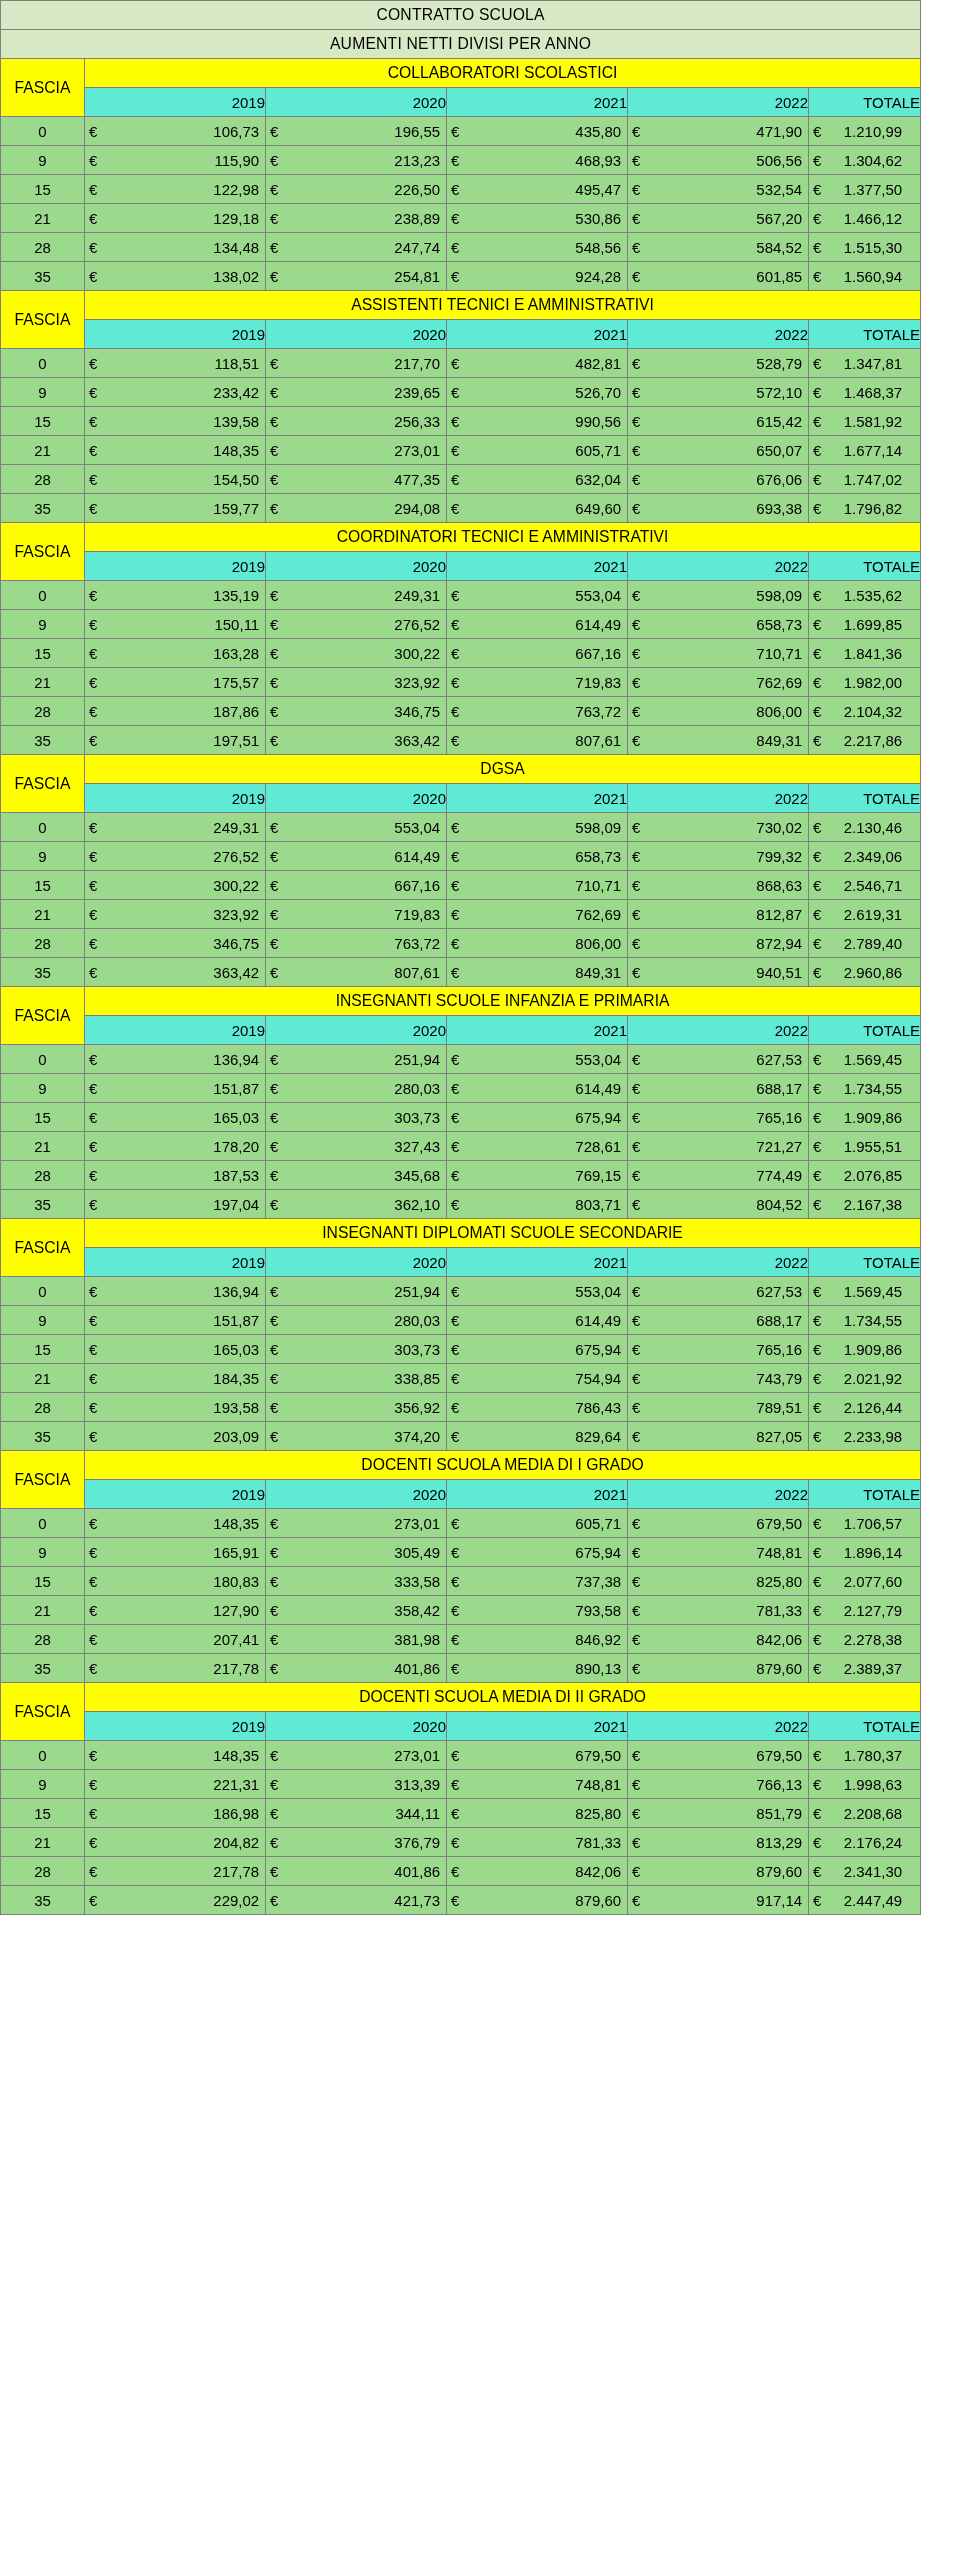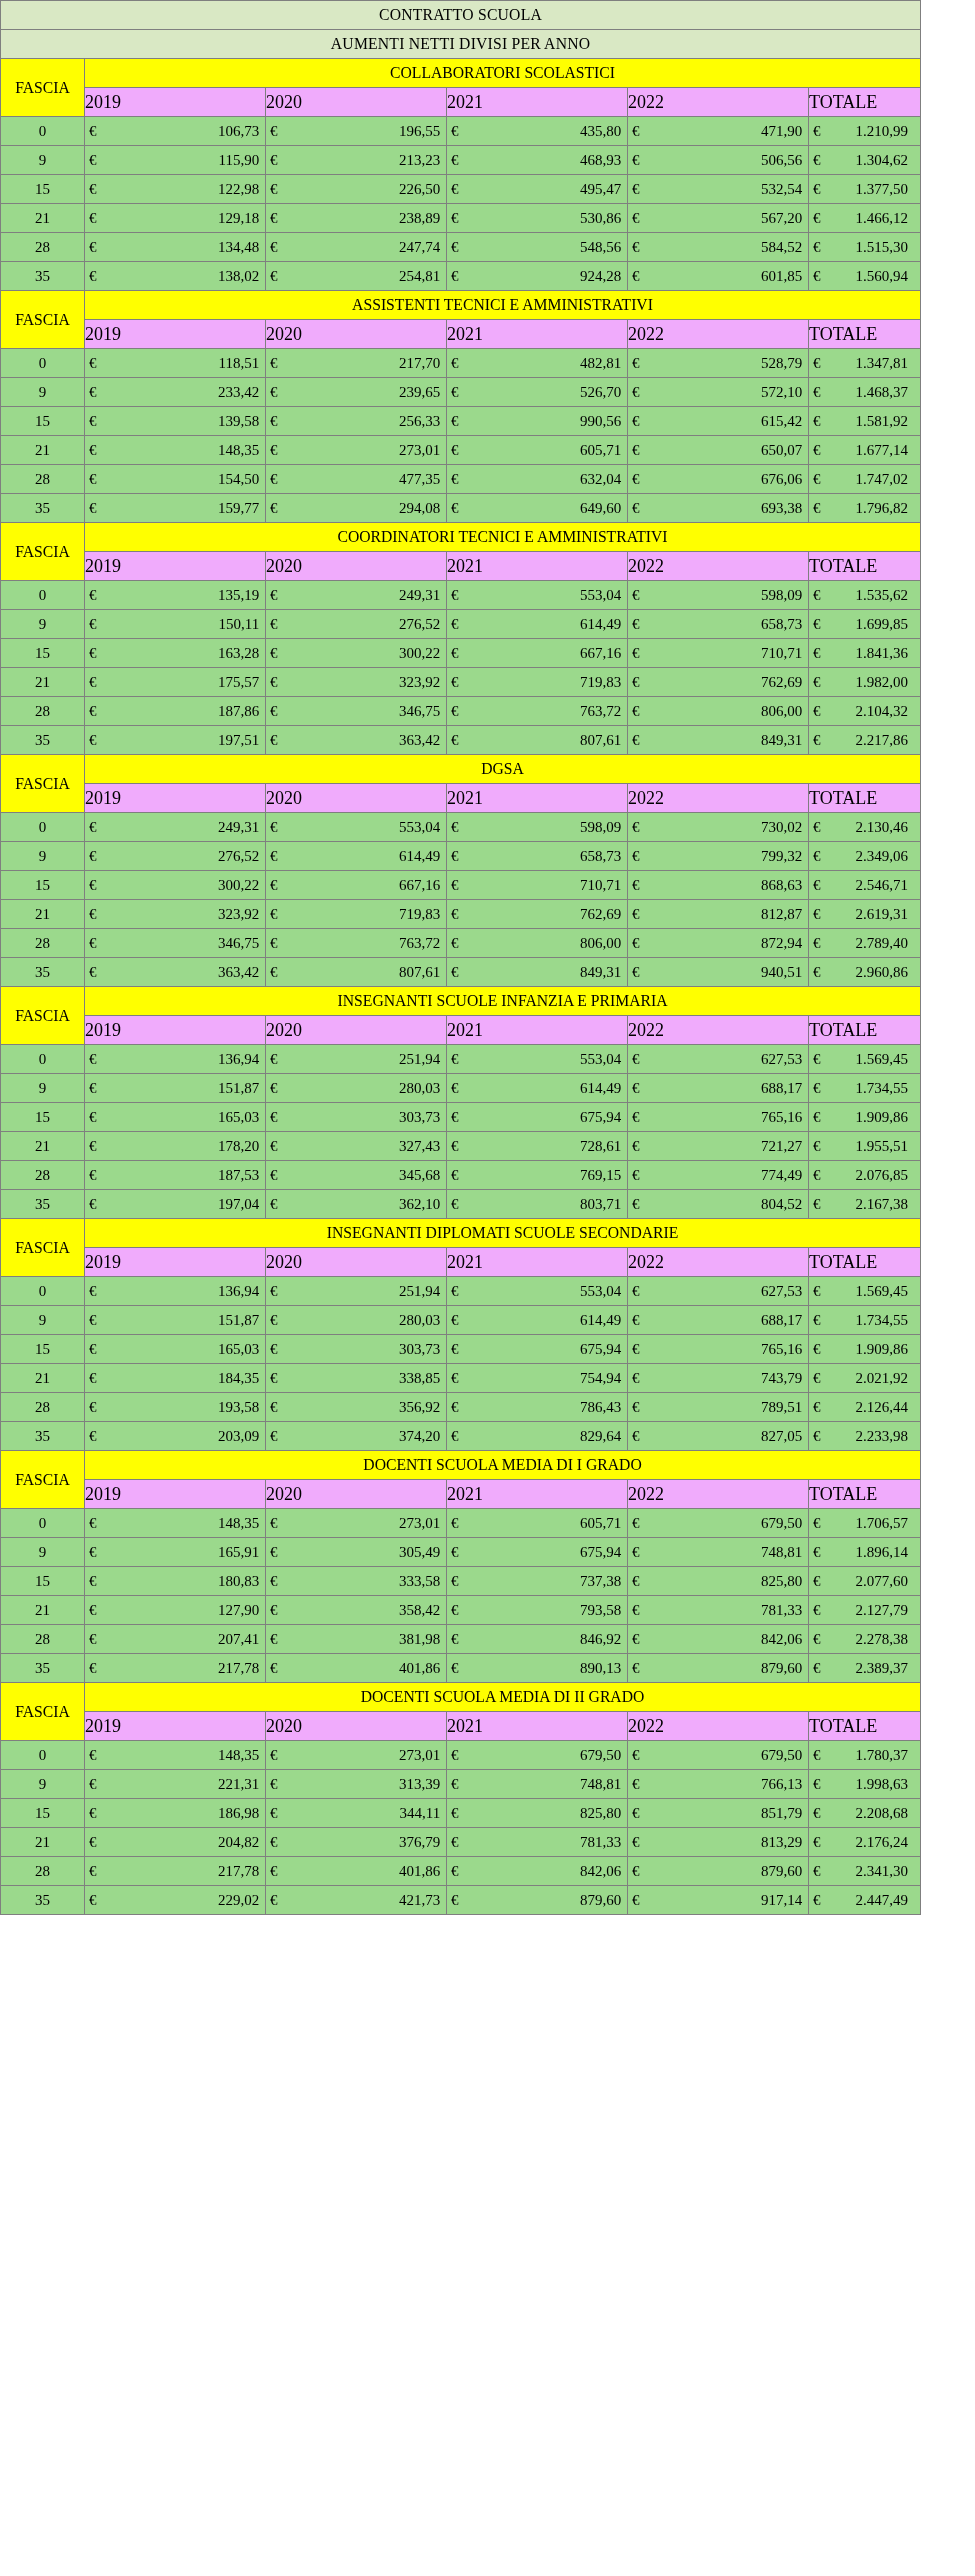--- a/index.html
+++ b/index.html
@@ -10,21 +10,20 @@
   body {
     width: 976px;
     font-family: "Liberation Sans", sans-serif;
     font-size: 15.7px;
     color: #000000;
   }
   .sheet {
     width: 872px;
     border-collapse: collapse;
     table-layout: fixed;
-    font-family: Liberation Serif, serif;
   }
   .sheet td, .sheet th {
     border: 0.8px solid #7f7f7f;
     padding: 0;
     height: 29px;
     vertical-align: middle;
     font-weight: normal;
   }
   
   col.c-fascia { width: 84px; }
@@ -46,42 +45,42 @@
     text-align: center;
     font-size: 15.7px;
   }
   .fascia-cell {
     background: #ffff00;
     text-align: center;
     font-size: 15.7px;
     margin-left: 12px;
   }
   .year-row td {
-    background: #f0abfc;
-    text-align: left;
-    font-size: 18px;
+    background: #5eead4;
+    text-align: right;
+    font-size: 15px;
   }
   .data-row td {
     background: #9bd98c;
     font-size: 15px;
   }
   .data-row td.fascia {
     text-align: center;
   }
   .data-row td.eur {
     text-align: left;
     padding-left: 4.1px;
   }
   .data-row td.val {
     text-align: right;
     padding-right: 5.8px;
   }
   .data-row td.total {
     text-align: right;
-    padding-right: 12px;
+    padding-right: 18px;
   }
   .data-row td.eur-t {
     text-align: left;
     padding-left: 4.1px;
   }
   .nb { border-right: none !important; }
   .nbl { border-left: none !important; }
 </style>
 </head>
 <body>

